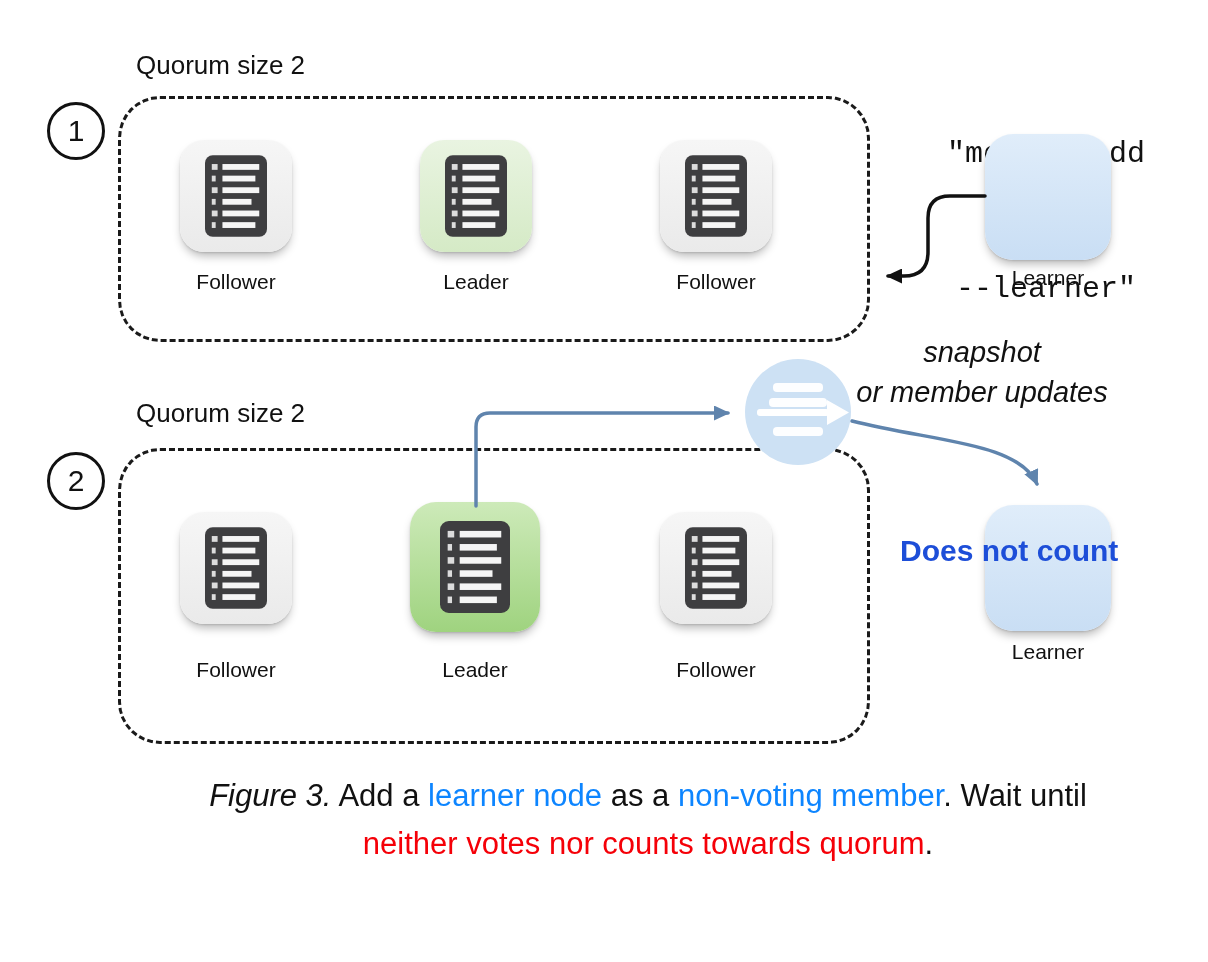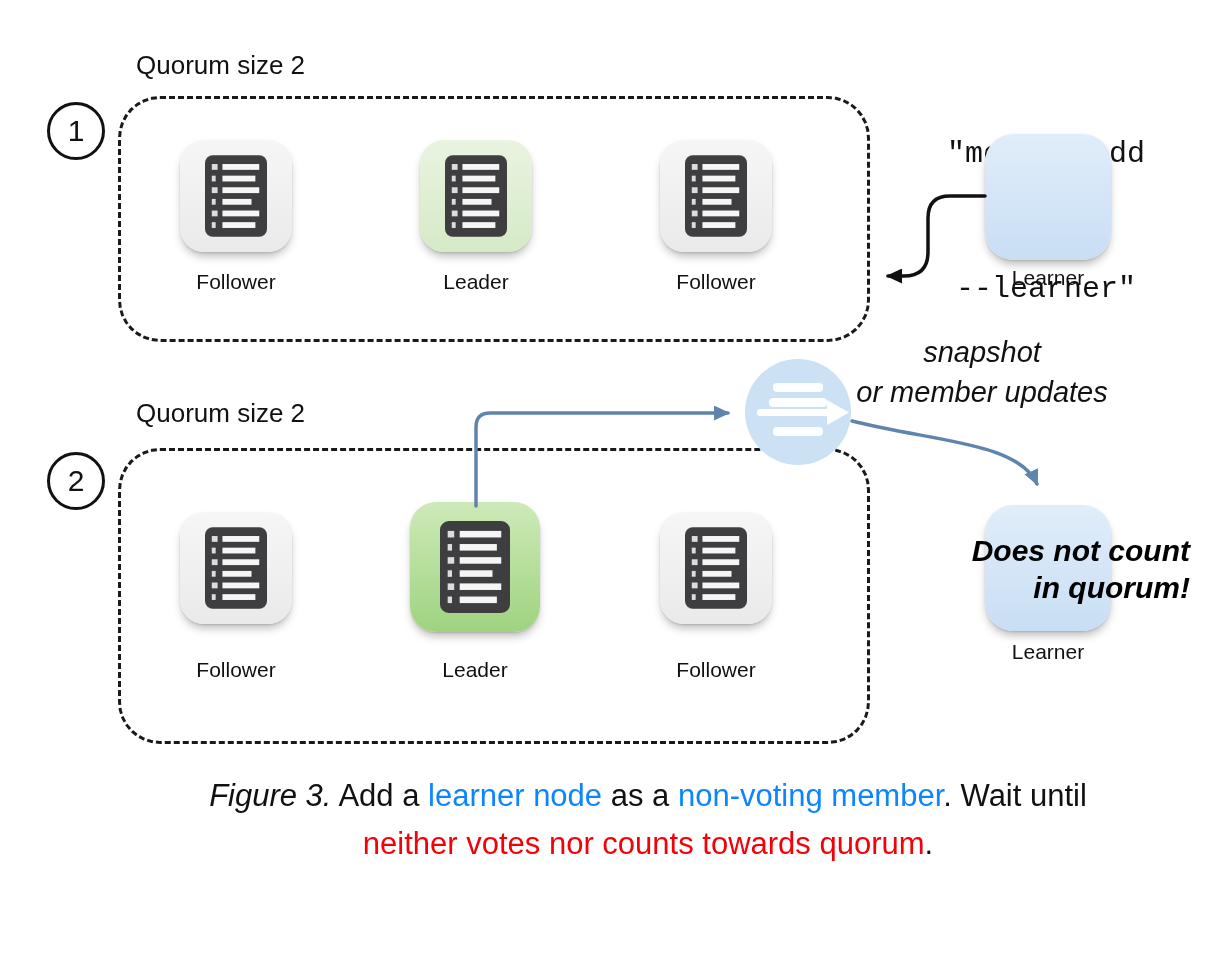--- a/index.html
+++ b/index.html
@@ -64,25 +64,24 @@
     font-style: italic;
     font-size: 29px;
     text-align: center;
     line-height: 40px;
     width: 260px;
   }
 
   .green-note {
     position: absolute;
     width: 290px;
-    text-align: right;
+    text-align: left;
     font-size: 30px;
     font-weight: bold;
-    font-style: italic;
-    color: #000000;
+    color: #1d4ed8;
     line-height: 37px;
     z-index: 6;
   }
 
   .arrows-layer {
     position: absolute;
     left: 0; top: 0;
     pointer-events: none;
     z-index: 4;
   }
@@ -188,21 +187,20 @@
   </div>
 
   <div class="node-label" style="left:151px; top:658px;">Follower</div>
   <div class="node-label" style="left:390px; top:658px;">Leader</div>
   <div class="node-label" style="left:631px; top:658px;">Follower</div>
 
   <div class="tile learner" style="left:985px; top:505px; width:126px; height:126px;"></div>
 
   <div class="green-note" style="left:900px; top:532px;">
     <div>Does not count</div>
-    <div>in quorum!</div>
   </div>
 
   <div class="node-label" style="left:963px; top:640px;">Learner</div>
 
   <svg class="arrows-layer" width="1208" height="962" viewBox="0 0 1208 962">
     <defs>
       <marker id="ah-black" markerWidth="17" markerHeight="15" refX="14" refY="7.5" orient="auto" markerUnits="userSpaceOnUse">
         <path d="M0,0 L16,7.5 L0,15 Z" fill="#111"></path>
       </marker>
       <marker id="ah-blue" markerWidth="17" markerHeight="15" refX="14" refY="7.5" orient="auto" markerUnits="userSpaceOnUse">

